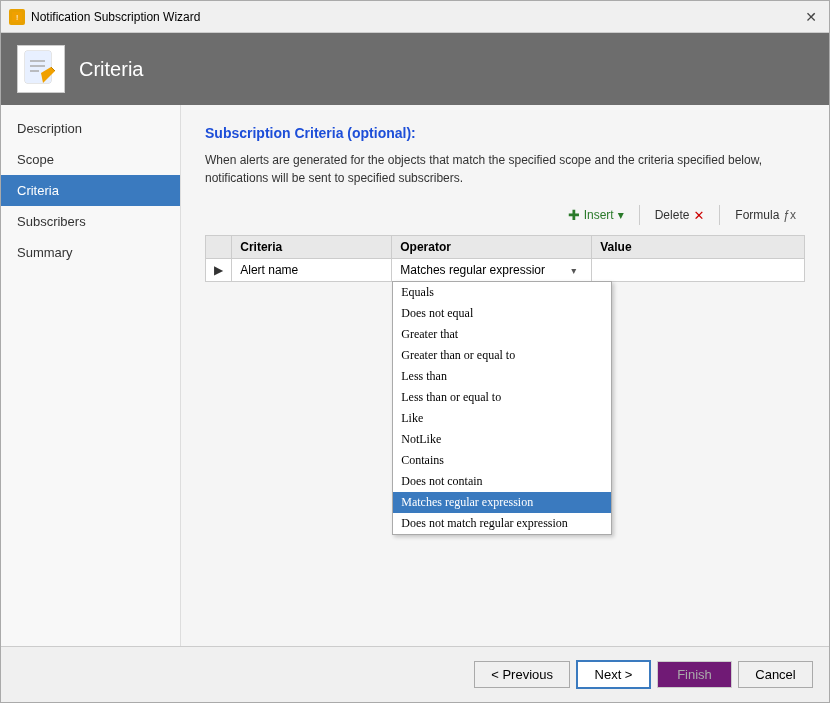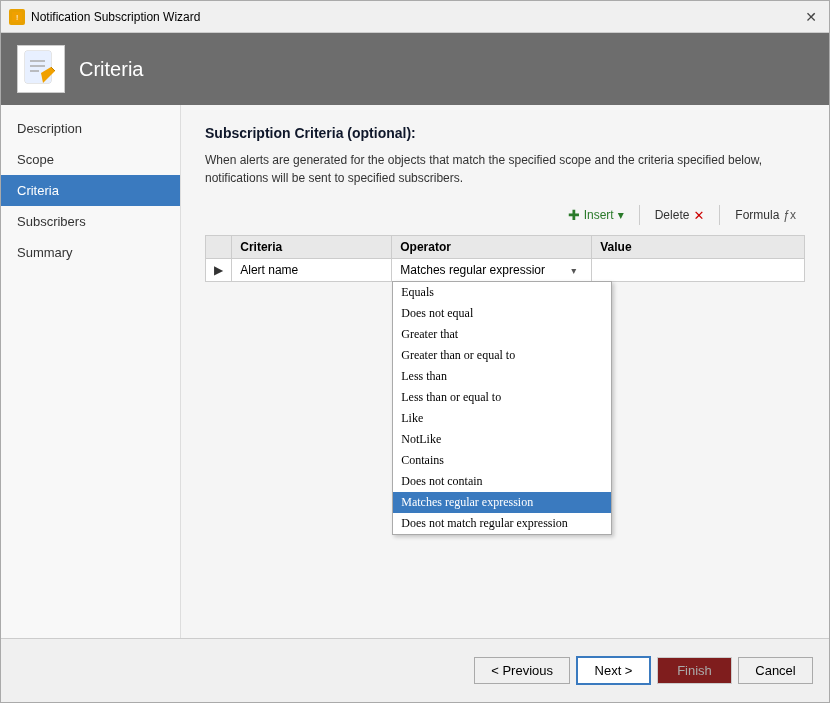--- a/index.html
+++ b/index.html
@@ -105,21 +105,21 @@
       padding: 20px 24px;
       background: #f5f5f5;
       overflow: auto;
       display: flex;
       flex-direction: column;
     }
     .section-title {
       font-size: 14px;
       font-weight: 600;
       margin-bottom: 10px;
-      color: #0f172a;
+      color: #1d4ed8;
     }
     .description-text {
       font-size: 12px;
       color: #333;
       margin-bottom: 16px;
       line-height: 1.5;
     }
     .toolbar {
       display: flex;
       justify-content: flex-end;
@@ -214,39 +214,39 @@
       color: #fff;
     }
     .footer {
       background: #f0f0f0;
       border-top: 1px solid #ccc;
       padding: 12px 16px;
       display: flex;
       justify-content: flex-end;
       gap: 6px;
       align-items: center;
-      height: 64px;
+      height: 56px;
     }
     .footer-btn {
       padding: 5px 16px;
       font-size: 13px;
       cursor: pointer;
       border: 1px solid #aaa;
       background: #f0f0f0;
       color: #000;
       min-width: 75px;
     }
     .footer-btn.primary {
       background: #fff;
       border: 2px solid #3a7abf;
       color: #000;
     }
     .footer-btn:disabled {
       color: #aaa;
-      background: #7f1d1d;
+      background: #701a75;
       cursor: default;
       border-color: #ccc;
     }
     .plus-icon { color: #2a7a2a; font-size: 14px; }
     .x-icon { color: #cc0000; font-size: 13px; }
     .fx-icon { color: #555; font-size: 12px; }
   </style>
 </head>
 <body>
 

